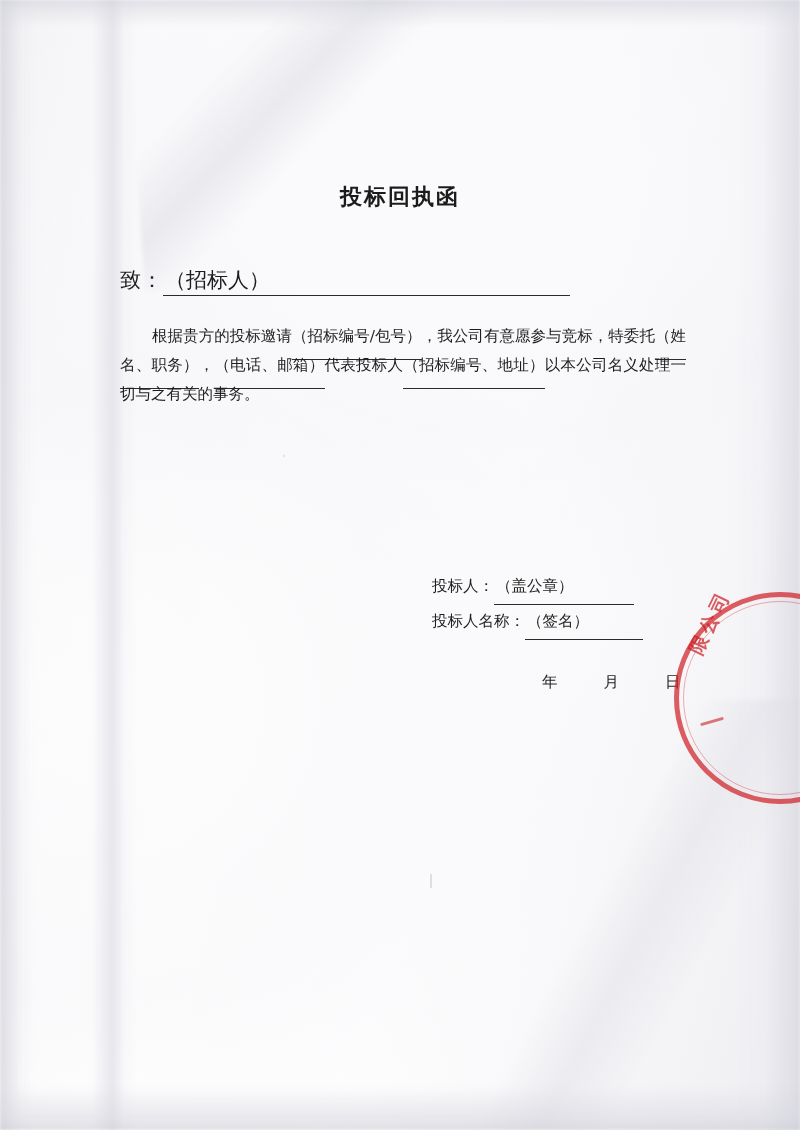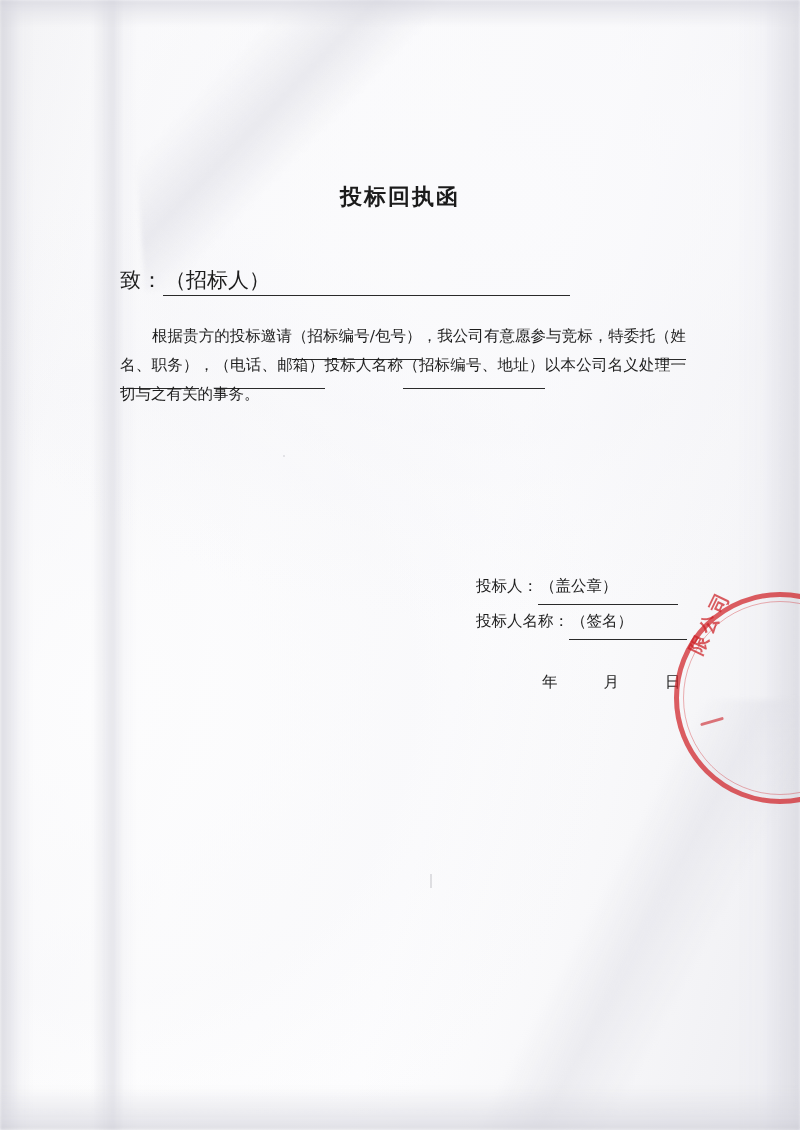--- a/index.html
+++ b/index.html
@@ -134,21 +134,21 @@
   }
 
   .sig-block {
     position: absolute;
     left: 432px;
     top: 570px;
     font-size: 15.5px;
     line-height: 33px;
     color: #1d1d1d;
   }
-  .sig-row { white-space: nowrap; margin-left: 44px; }
+  .sig-row { white-space: nowrap; }
   .sig-row .u {
     border-bottom: 1px solid #2a2a2a;
     padding: 0 2px 1px 2px;
     display: inline-block;
   }
   .sig-row .tail {
     display: inline-block;
     width: 58px;
     border-bottom: 1px solid #2a2a2a;
     height: 15px;
@@ -241,21 +241,21 @@
 
   <div id="content">
 
     <div class="doc-title">投标回执函</div>
 
     <div class="addressee">
       <span class="lbl">致：</span><span class="filled">（招标人）</span><span class="rule"></span>
     </div>
 
     <div class="body-para">
-      <span>根据贵方的投标邀请</span><span class="u">（招标编号/包号）</span><span>，我公司有意愿参与竞标，特委托</span><span class="u">（姓名、职务）</span><span>，</span><span class="u">（电话、邮箱）</span><span>投标人名称</span><span class="u">（招标编号、地址）</span><span>以本公司名义处理一切与之有关的事务。</span>
+      <span>根据贵方的投标邀请</span><span class="u">（招标编号/包号）</span><span>，我公司有意愿参与竞标，特委托</span><span class="u">（姓名、职务）</span><span>，</span><span class="u">（电话、邮箱）</span><span>代表投标人</span><span class="u">（招标编号、地址）</span><span>以本公司名义处理一切与之有关的事务。</span>
     </div>
 
     <div class="sig-block">
       <div class="sig-row">
         <span>投标人：</span><span class="u">（盖公章）</span><span class="tail"></span>
       </div>
       <div class="sig-row">
         <span>投标人名称：</span><span class="u">（签名）</span><span class="tail-short"></span>
       </div>
     </div>

